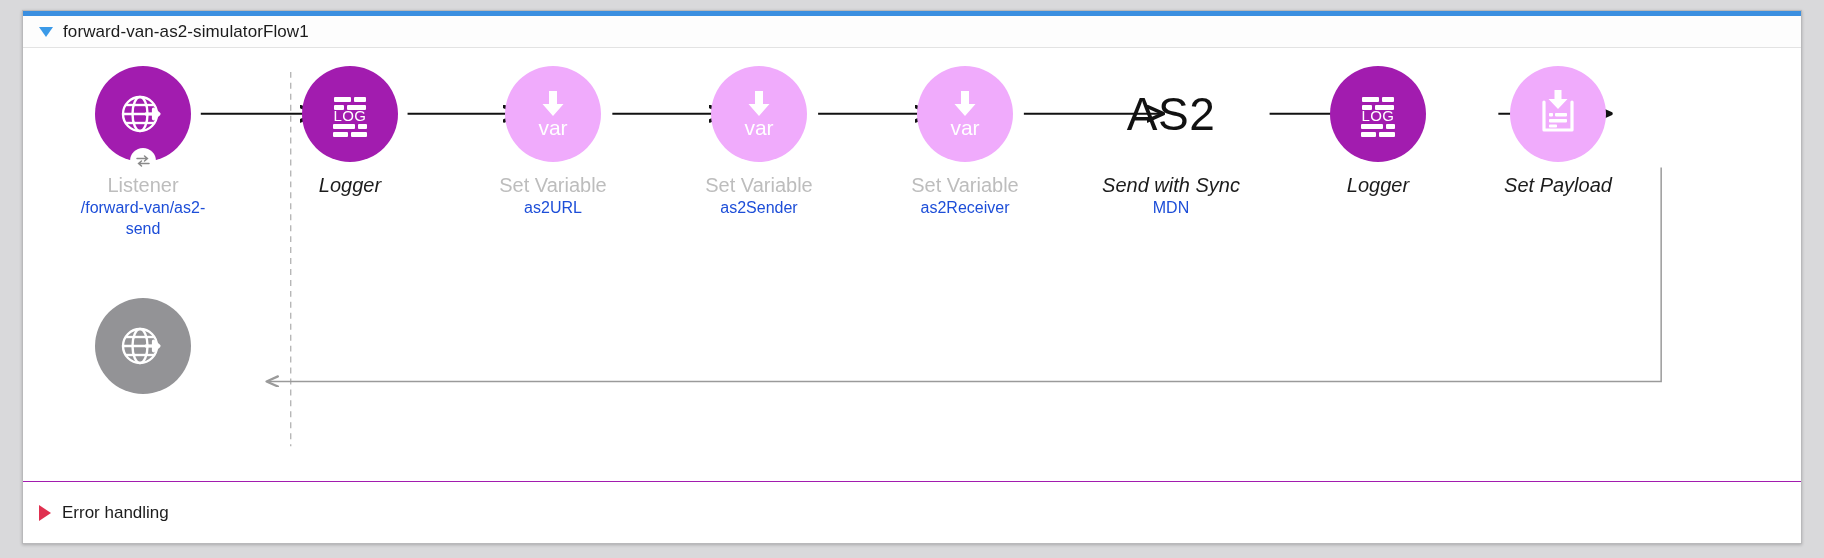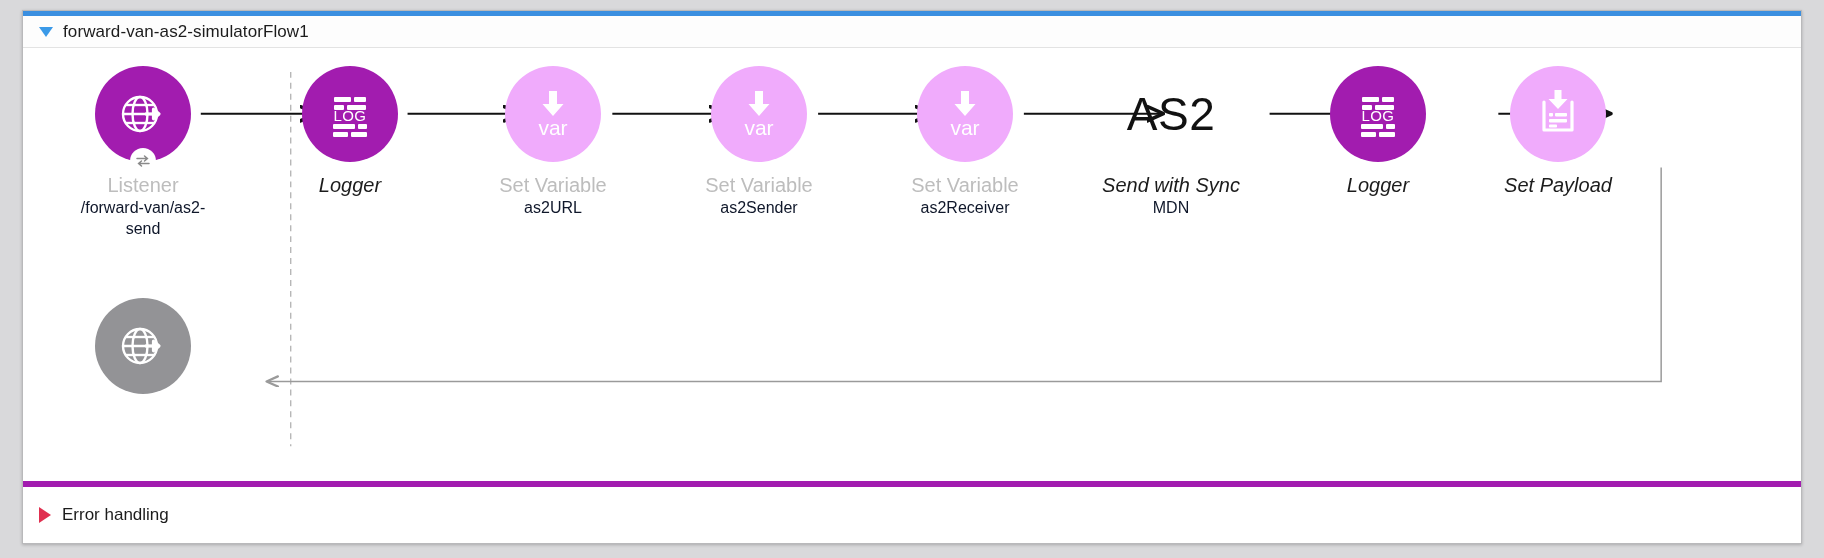--- a/index.html
+++ b/index.html
@@ -79,21 +79,21 @@
   .node-label {
     margin-top: 13px;
     font-size: 20px;
     line-height: 21px;
     color: #bdbdbd;
   }
   .node-label.dark { color: #1c1c1c; font-style: italic; }
   .node-sub {
     font-size: 16px;
     line-height: 21px;
-    color: #0f172a;
+    color: #1d4ed8;
     margin-top: 1px;
   }
   .as2-text {
     font-size: 46px;
     color: #111111;
     line-height: 96px;
     letter-spacing: .5px;
     font-weight: 400;
   }
   
@@ -112,21 +112,21 @@
     top: 250px;
     width: 150px;
     text-align: center;
   }
   
   .flow-footer {
     position: absolute;
     left: 0; right: 0; bottom: 0;
     height: 62px;
     background: #ffffff;
-    border-top: 6px solid #a21caf;
+    border-top: 1px solid #a21caf;
     display: flex; align-items: center;
     padding-left: 16px;
   }
   .tri-right {
     width: 0; height: 0;
     border-top: 8px solid transparent;
     border-bottom: 8px solid transparent;
     border-left: 12px solid #e03050;
     margin-right: 11px;
   }

